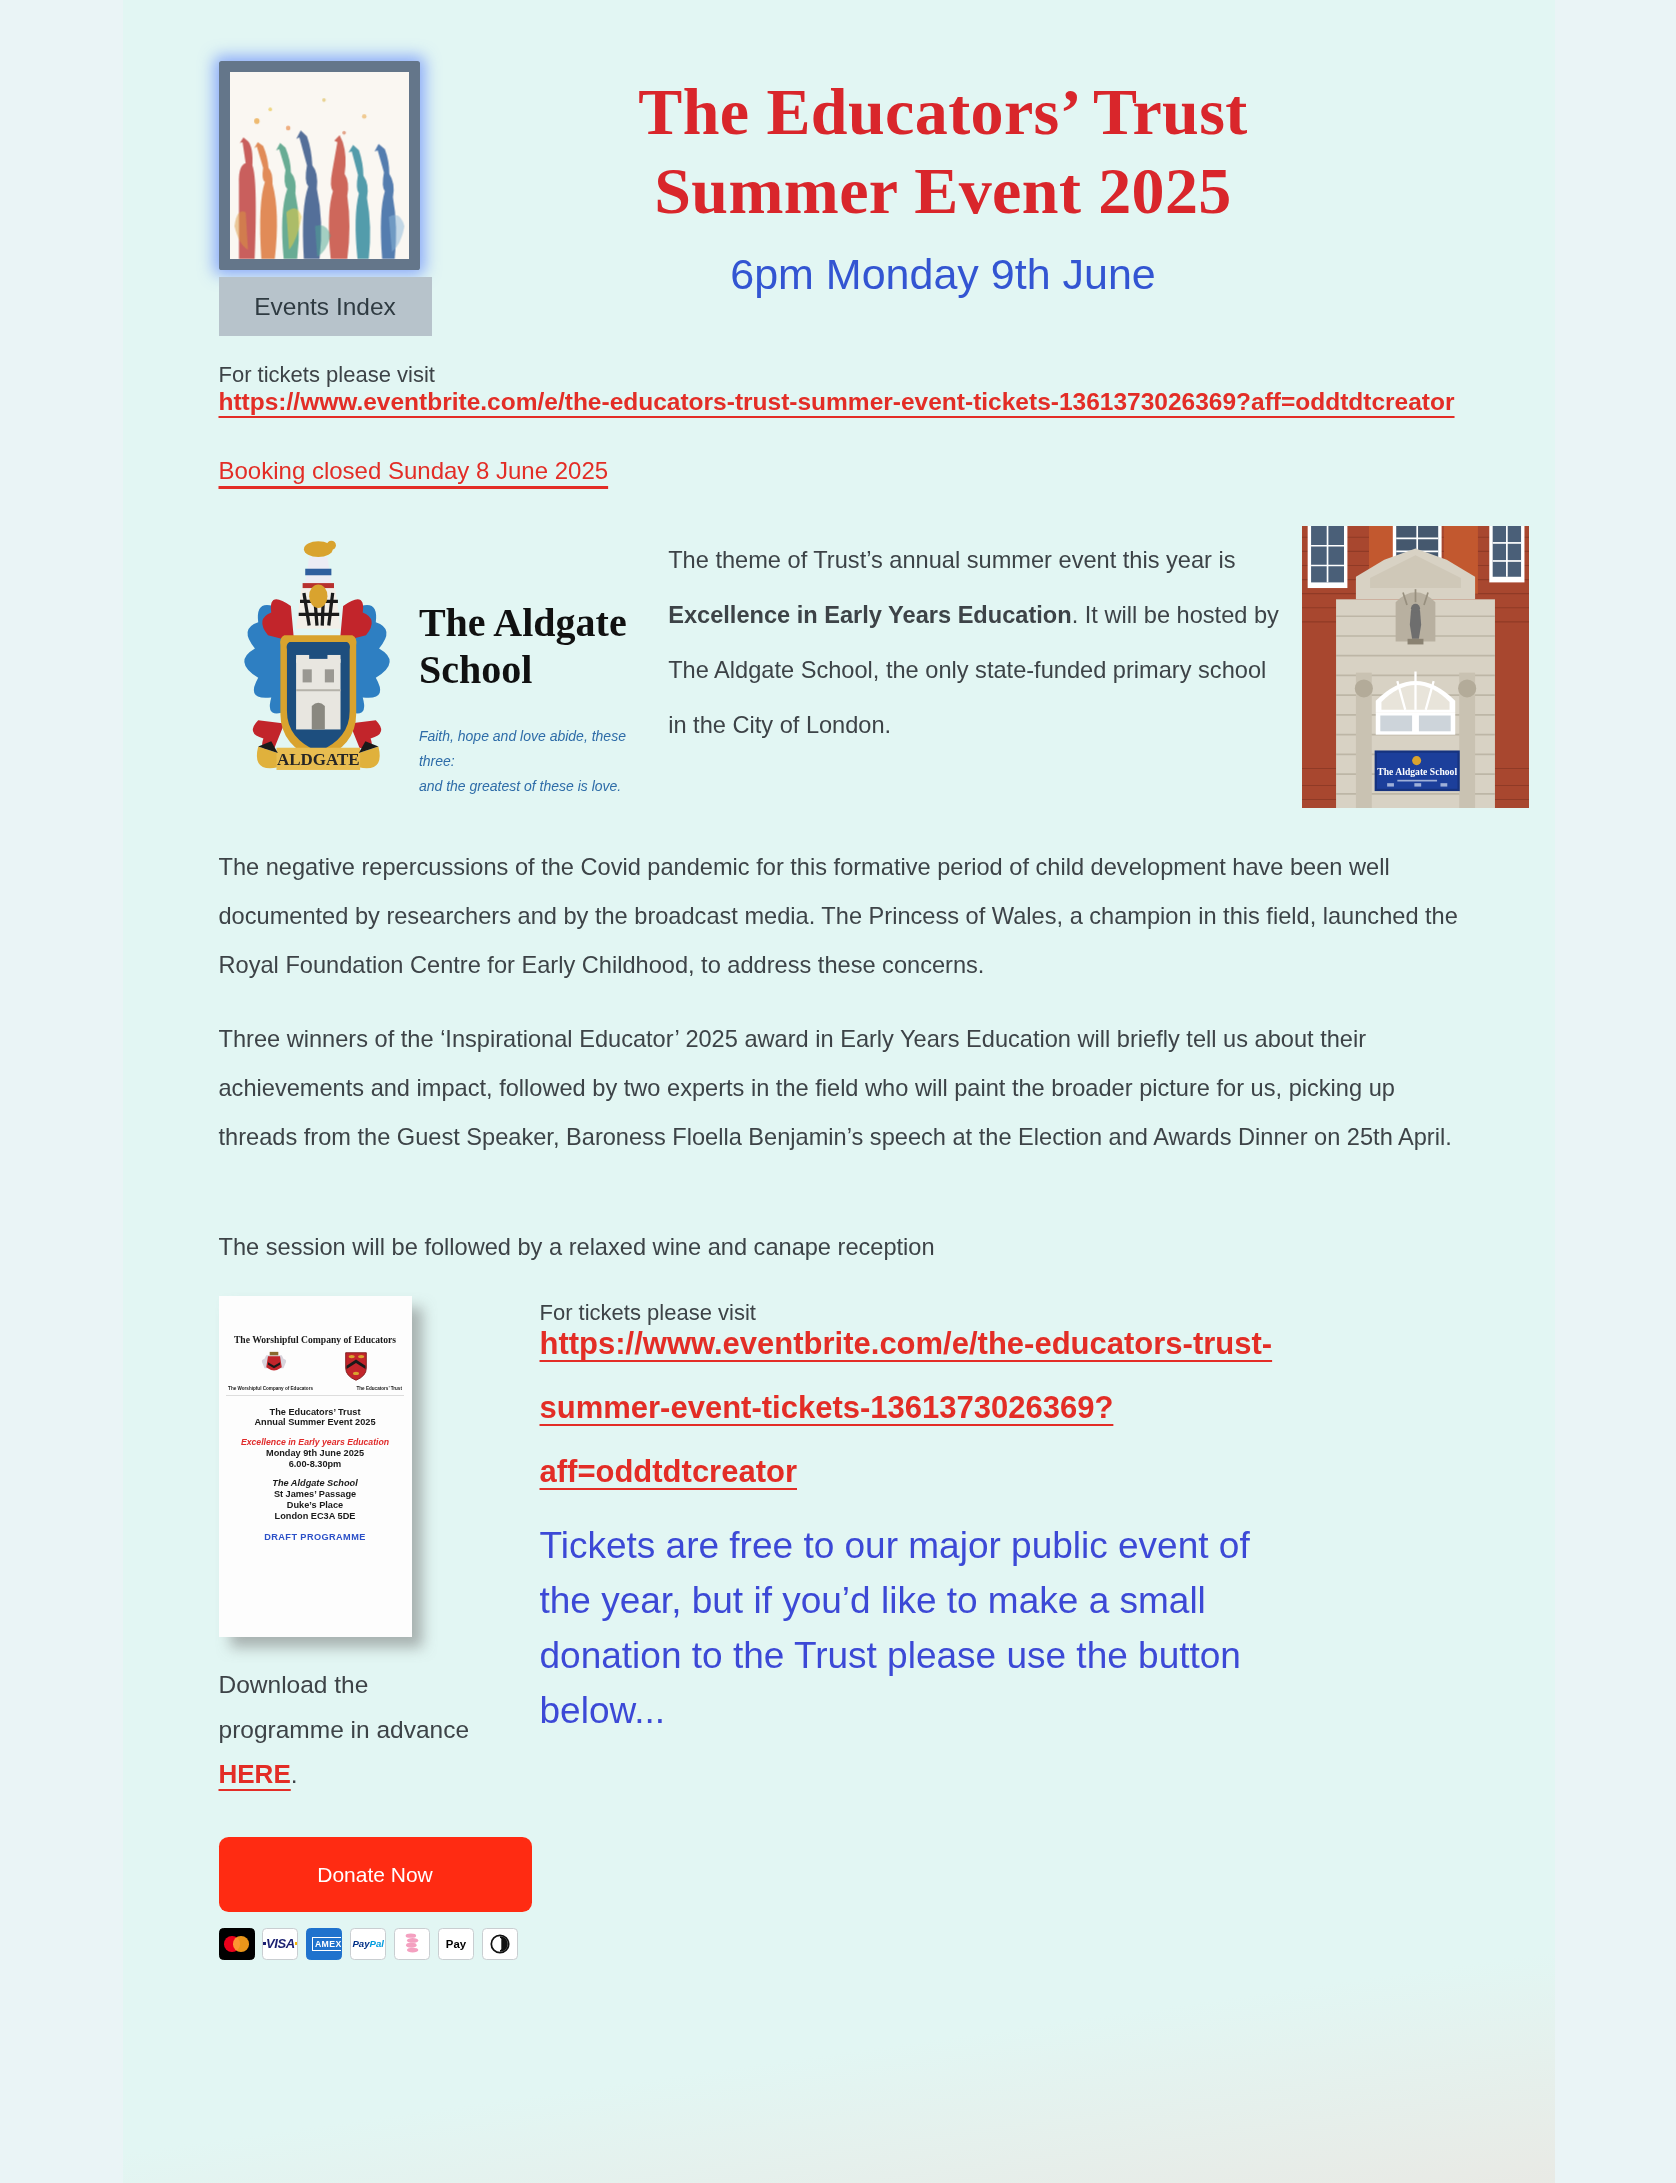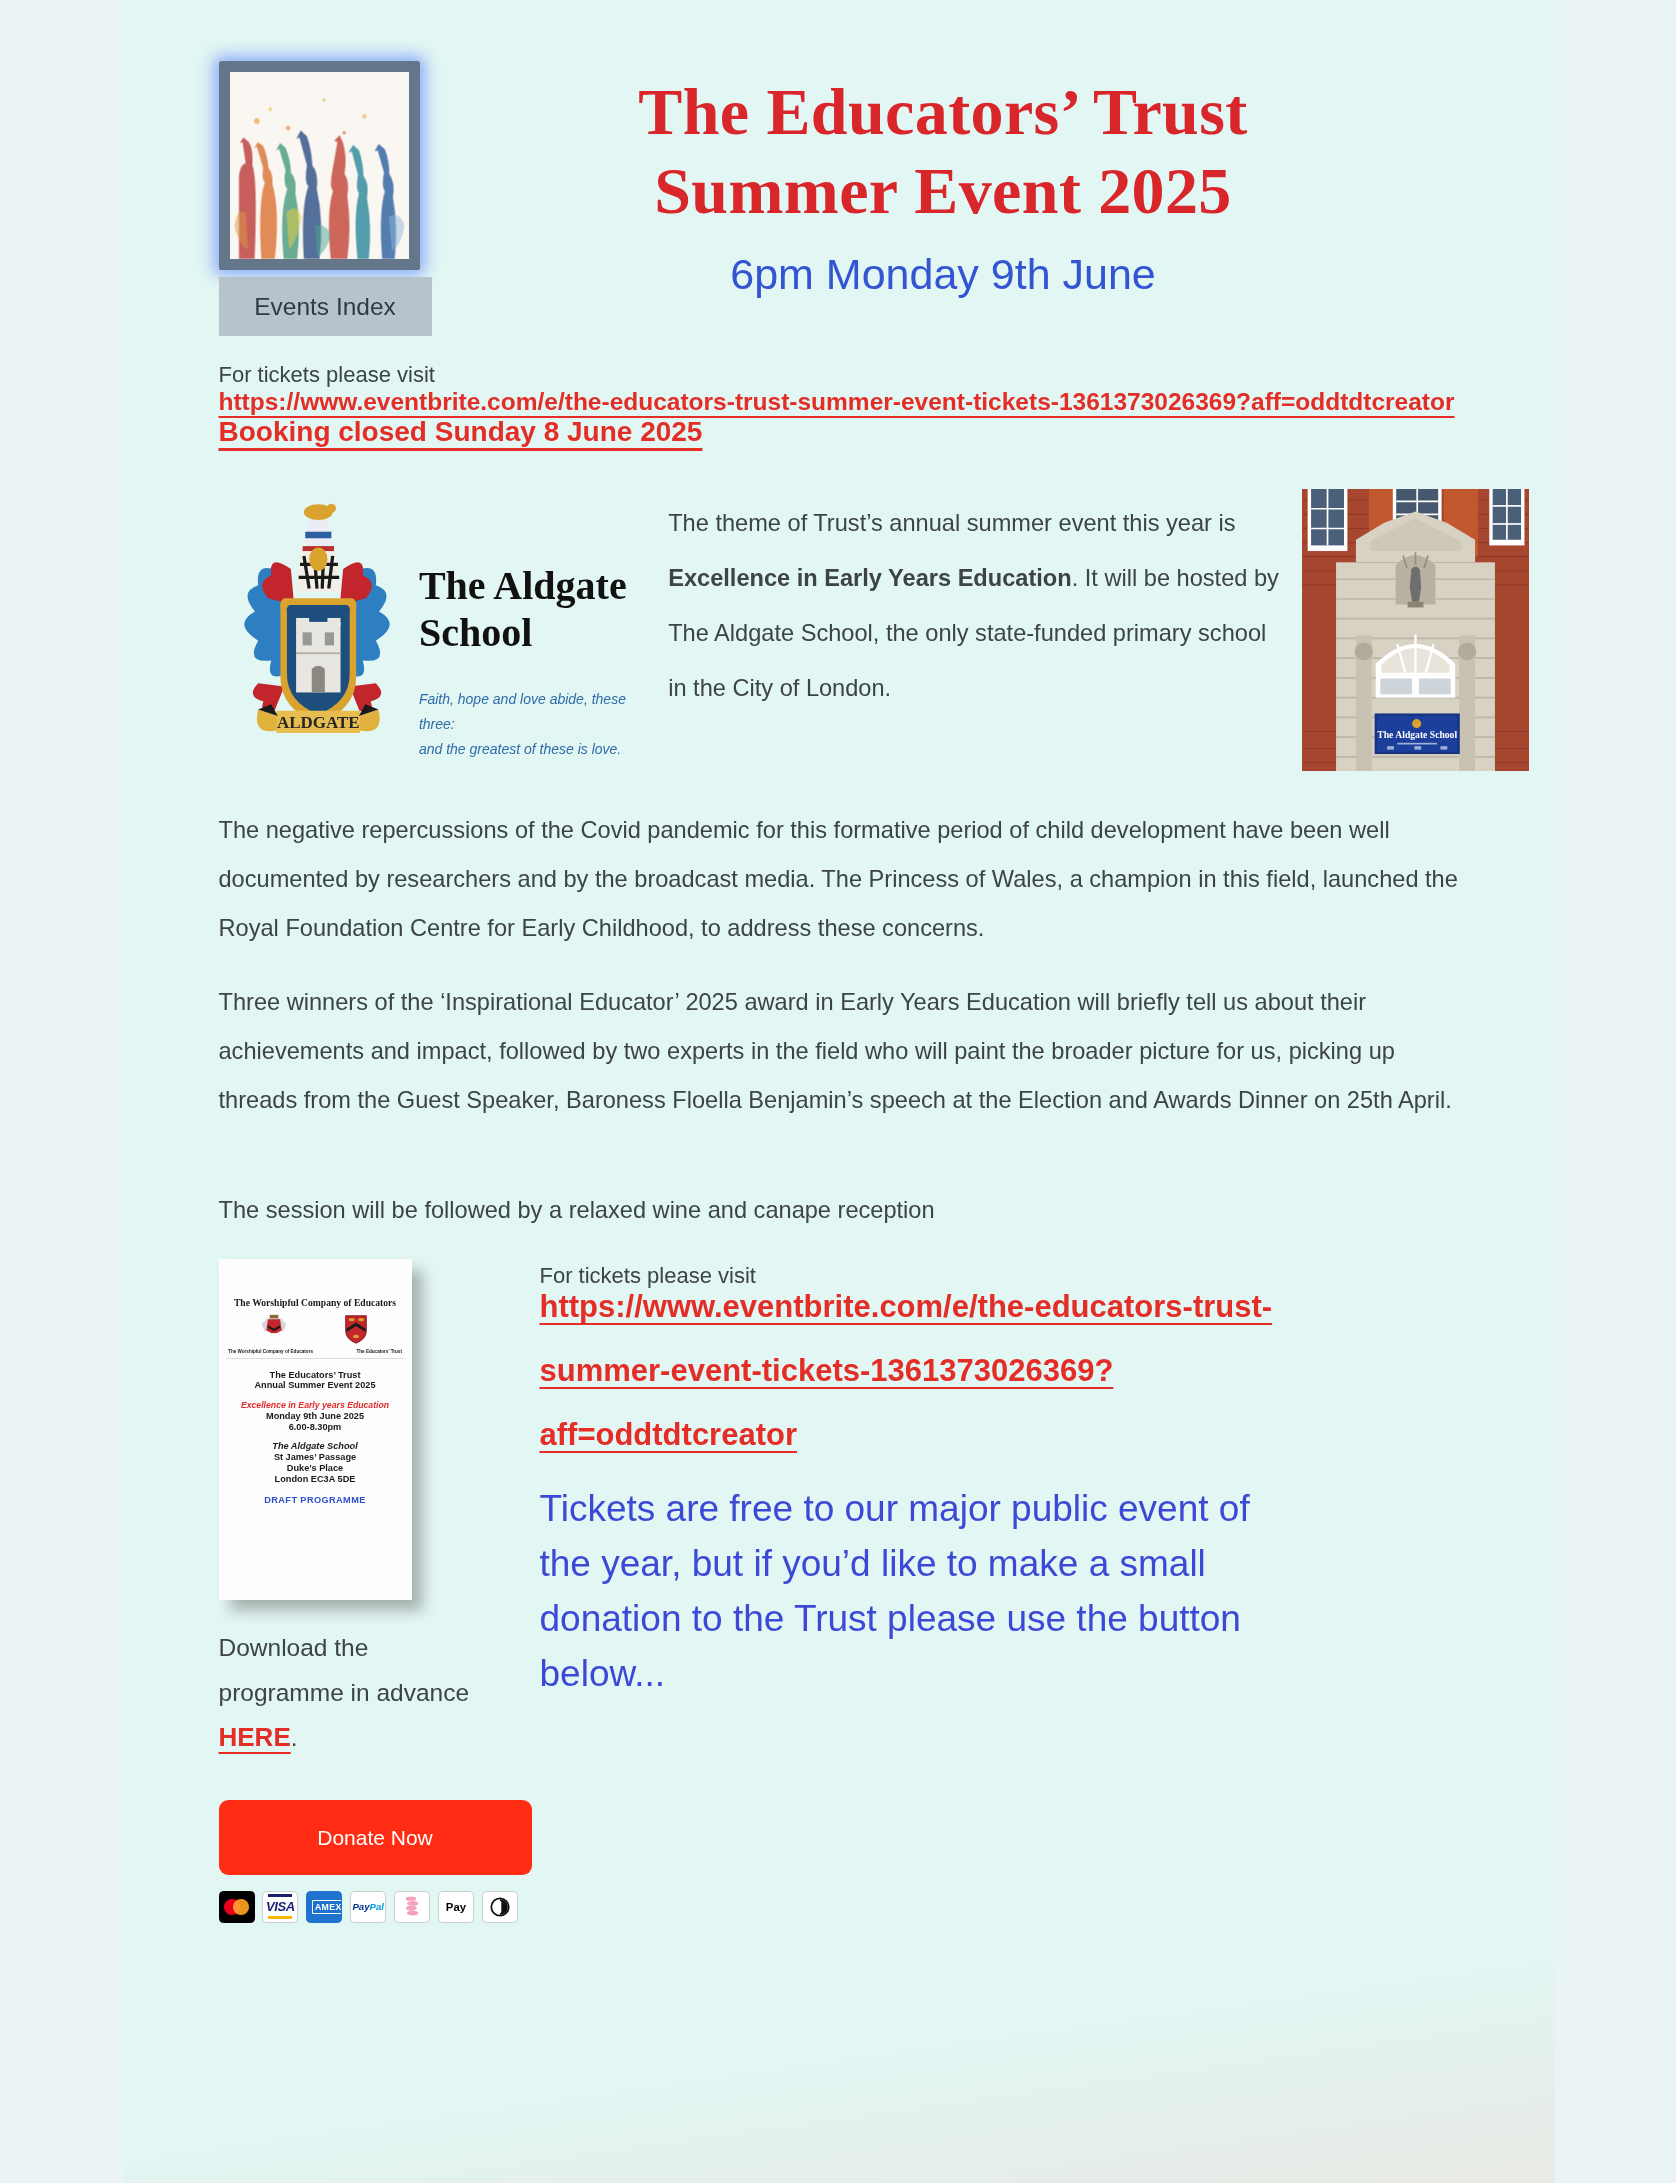--- a/index.html
+++ b/index.html
@@ -42,21 +42,21 @@
   .link-red{
     color:#e32d26; text-decoration:underline; text-decoration-thickness:2.2px;
     text-underline-offset:6.1px; cursor:pointer;
   }
   .tickets-top .link-red{
     display:inline-block; font-size:24.5px; font-weight:600;
     white-space:nowrap; letter-spacing:0px;
   }
 
   
-  .booking{ font-size:28px; font-weight:bold; color:#e32d26;
+  .booking{ margin-top:41px; font-size:24px; font-weight:normal; color:#e32d26;
     text-decoration:underline; text-decoration-thickness:3.1px; text-underline-offset:7px; }
 
   
   .aldgate-row{ margin-top:41px; display:flex; padding-right:26px; }
   .crest-box{ width:196px; height:271px; flex:0 0 auto; }
   .crest-box svg{ width:100%; height:100%; }
   .school-name-block{ width:245px; flex:0 0 auto; padding-top:73px; padding-left:4.4px; }
   .school-name{ font-family:"Liberation Serif", serif; font-weight:bold; font-size:40px; color:#111; }
   .school-motto{ margin-top:31px; font-size:14px; line-height:25px; font-style:italic; color:#2e6ca8; }
   .theme-text{ flex:1; padding-left:8.7px; padding-top:7px; font-size:23.6px; line-height:55px; color:#3d4347; }
@@ -104,21 +104,21 @@
   .pay-row{ margin-top:15.7px; display:flex; gap:7.9px; }
   .pay-icon{
     width:36px; height:32px; border:0.9px solid #c9ced1; border-radius:4.4px; background:#fff;
     display:flex; align-items:center; justify-content:center; overflow:hidden;
   }
   .pay-icon.mc{ background:#000; border-color:#000; }
   .mc-circles{ position:relative; width:25px; height:15.7px; }
   .mc-circles i{ position:absolute; top:0; width:15.7px; height:15.7px; border-radius:50%; display:block; }
   .mc-circles i.c1{ left:0; background:#eb001b; }
   .mc-circles i.c2{ right:0; background:#f79e1b; mix-blend-mode:screen; opacity:.95;}
-  .pay-icon.visa{ flex-direction:column; justify-content:space-between; padding:2.6px 0; }
+  .pay-icon.visa{ justify-content:space-between; padding:2.6px 0; }
   .visa-stripe-t{ width:70%; height:3.1px; background:#1a1f71; }
   .visa-stripe-b{ width:70%; height:3.1px; background:#f7b600; }
   .visa-word{ color:#1a1f71; font-weight:bold; font-style:italic; font-size:13px; letter-spacing:-0.4px; }
   .pay-icon.amex{ background:#1f72cd; border-color:#1f72cd;padding-left:8px; }
   .amex-word{ color:#fff; font-weight:bold; font-size:8.7px; letter-spacing:0.4px; border:0.9px solid #fff; padding:0.9px 1.7px;}
   .paypal-word{ font-weight:bold; font-style:italic; font-size:9.6px; }
   .paypal-word .p1{ color:#003087; } .paypal-word .p2{ color:#009cde; }
   .klarna-blob svg{ width:17.5px; height:23px; }
   .applepay-word{ font-size:11.4px; font-weight:600; color:#000; }
   .diners svg{ width:20px; height:20px; }

